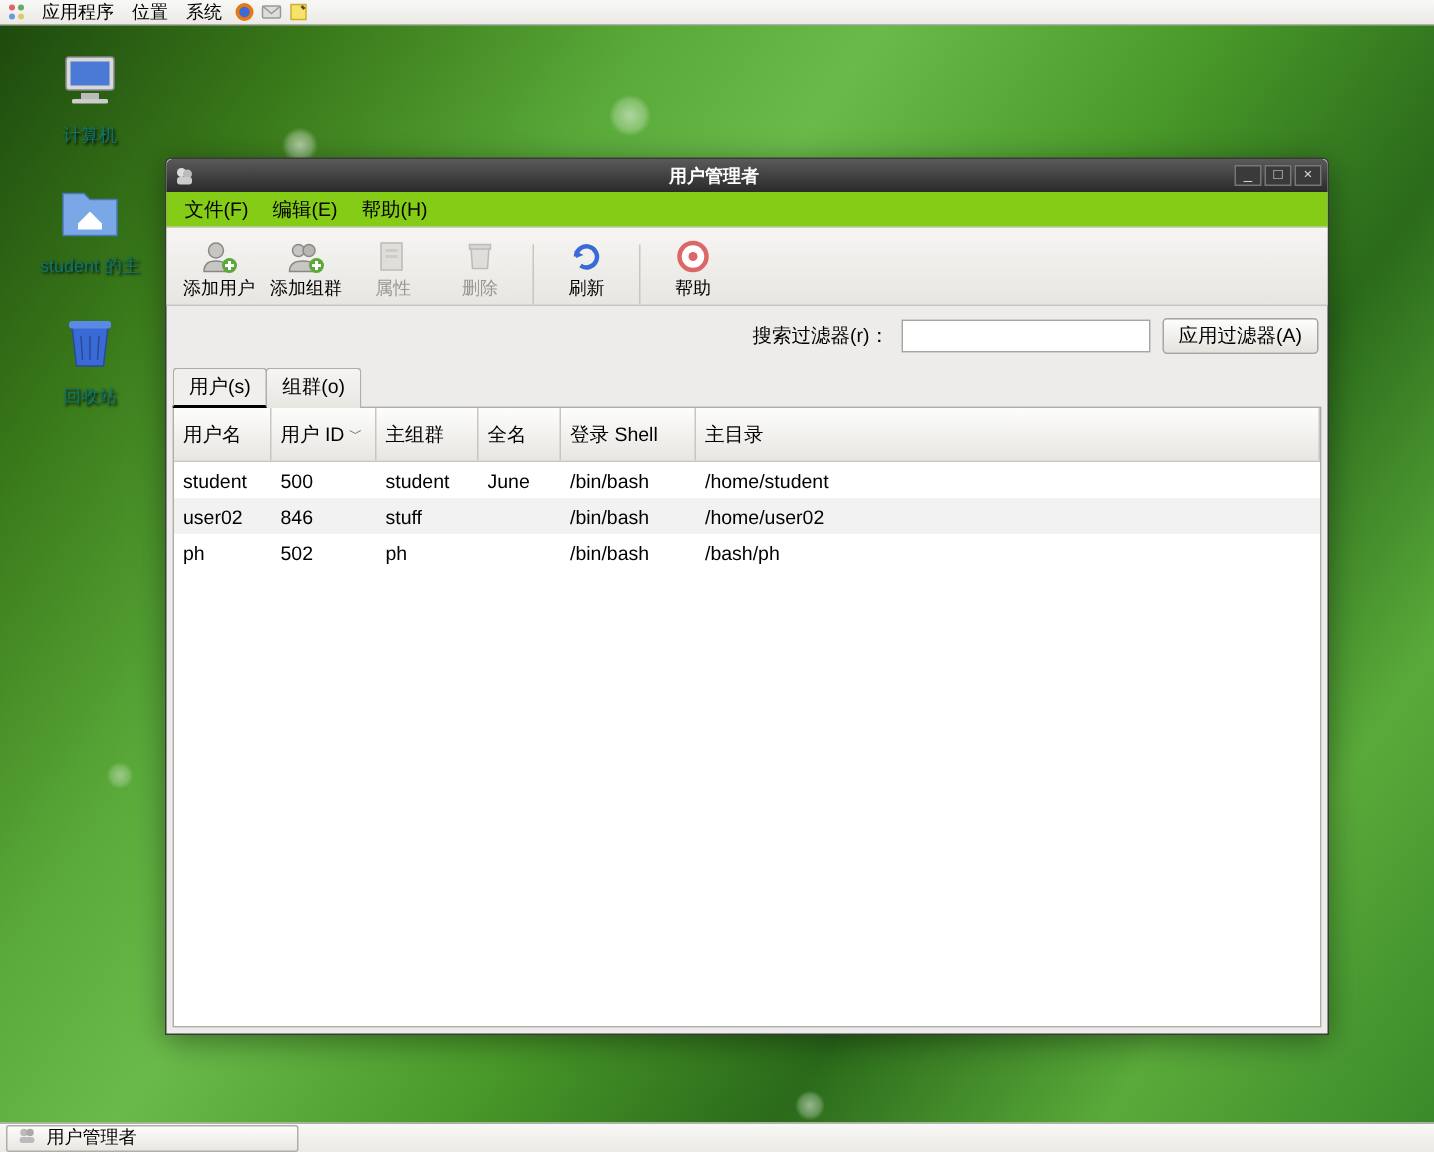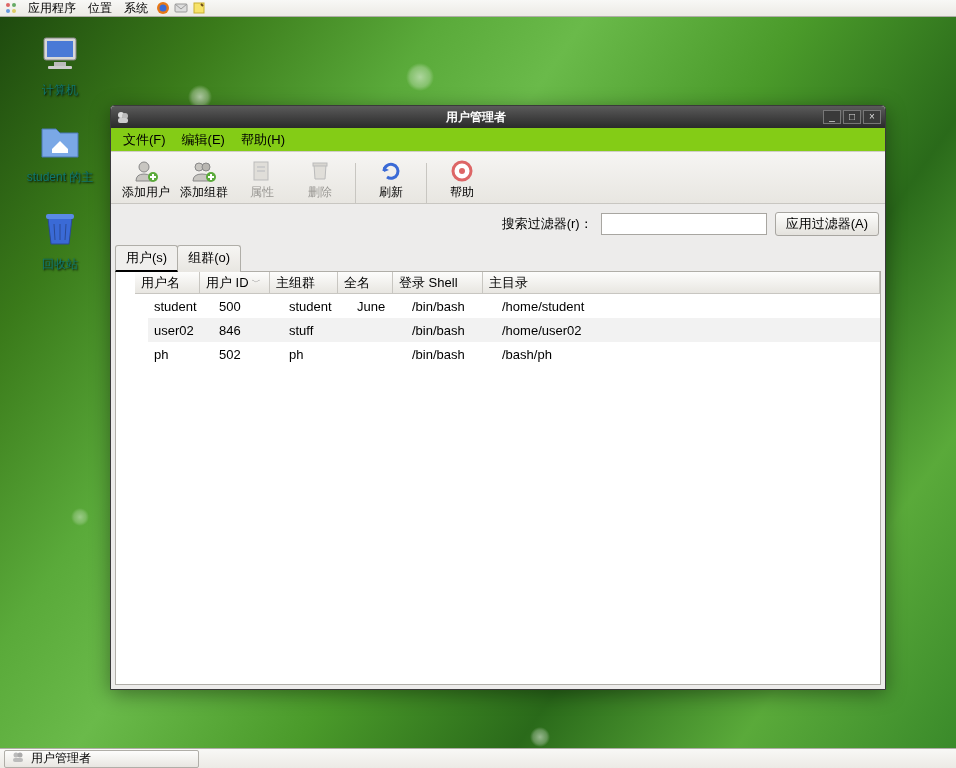--- a/index.html
+++ b/index.html
@@ -101,24 +101,24 @@
   border:1px solid #b0aea8; border-bottom:none;
   background: linear-gradient(#f6f5f3,#e8e6e1);
   border-radius: 3px 3px 0 0; margin-right:-1px; cursor:pointer;
   position:relative; top:1px;
 }
 .tab.active { background:#f0efed; z-index:2; border-bottom:2px solid #000000;}
 .table-wrap {
   flex:1; margin: 0 4px 4px 4px; border:1px solid #b0aea8; background:#fff;
   display:flex; flex-direction:column;
 }
-.thead { display:flex; height:22px; background:linear-gradient(#fdfdfc,#e8e6e1); border-bottom:1px solid #c8c6c1; font-size:13px;margin-left:19px;}
+.thead { display:flex; height:36px; background:linear-gradient(#fdfdfc,#e8e6e1); border-bottom:1px solid #c8c6c1; font-size:13px;}
 .thead .th { padding:2px 6px; border-right:1px solid #c8c6c1; display:flex; align-items:center; gap:3px; cursor:pointer;}
 .tbody { flex:1; overflow:auto; font-size:13px;}
-.trow { display:flex; height:24px; align-items:center;margin-left:32px;}
+.trow { display:flex; height:24px; align-items:center;}
 .trow:nth-child(even){background:#f2f2f2;}
 .td { padding:2px 6px; overflow:hidden; white-space:nowrap;}
 .c0{width:65px}.c1{width:70px}.c2{width:68px}.c3{width:55px}.c4{width:90px}.c5{flex:1}
 .sort-ind{font-size:9px;color:#666;}
 </style>
 </head>
 <body>
 
 <div class="wallpaper"></div>
 

